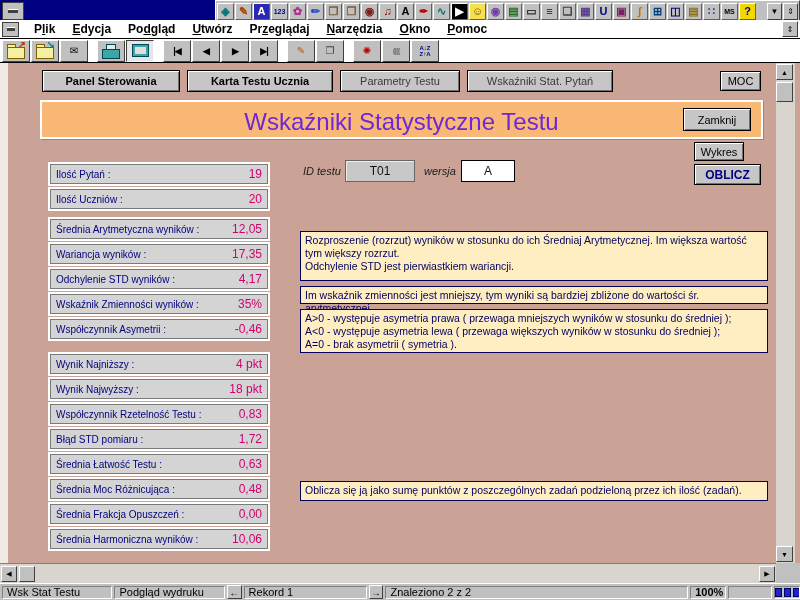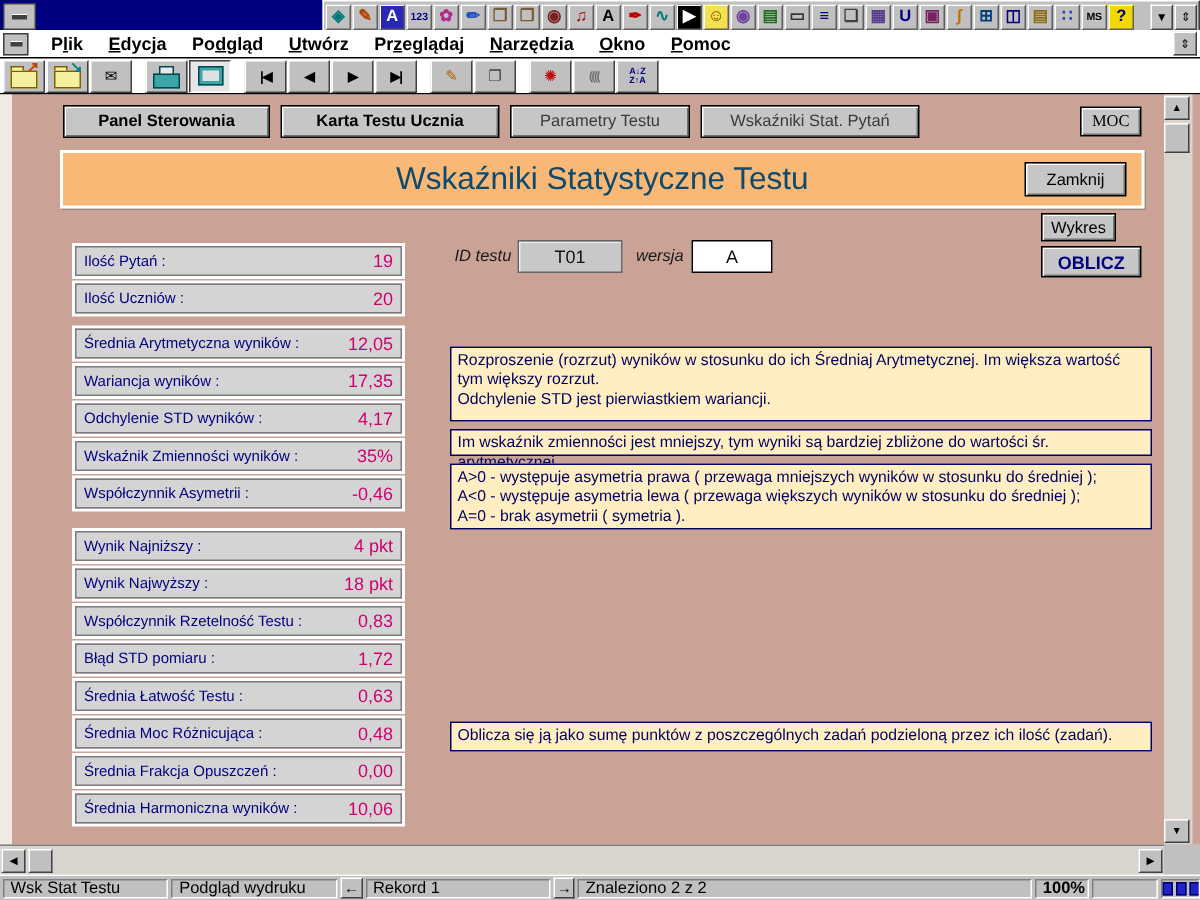--- a/index.html
+++ b/index.html
@@ -54,21 +54,21 @@
   .leftframe{position:absolute;left:0;top:0;width:8px;height:100%;background:#EFEBE4;}
   .raised{background:#C6C6C6;border:1px solid #000;
           box-shadow:inset 1px 1px 0 #fff,inset -1px -1px 0 #707070;
           font-family:"Liberation Sans",sans-serif;display:flex;align-items:center;justify-content:center;
           position:absolute;box-sizing:border-box;cursor:default;}
   .tabbtn{font-size:11px;height:22px;top:7px;}
   .tabbold{font-weight:bold;color:#000;}
   .tabnorm{font-weight:normal;color:#3A3A3A;}
   .banner{position:absolute;left:40px;top:37px;width:723px;height:39px;background:#FAB876;
           border:2px solid #FFF;box-shadow:1px 1px 0 #8a8a8a;box-sizing:border-box;}
-  .banner-title{position:absolute;left:0;right:0;top:6px;text-align:center;font-size:21px;color:#0c4a6e;}
+  .banner-title{position:absolute;left:0;right:0;top:6px;text-align:center;font-size:24px;color:#6d28d9;}
   .statgroup{position:absolute;left:48px;width:222px;}
   .statrow{border:2px solid #FFF;margin-bottom:1px;background:#FFF;}
   .statfield{background:#D4D4D4;border:1px solid #7A7A7A;height:18px;display:flex;
              align-items:center;justify-content:space-between;padding:0 5px;}
   .statlabel{font-size:10px;color:#000080;white-space:nowrap;}
   .statvalue{font-size:12px;color:#D10070;white-space:nowrap;}
   .infobox{position:absolute;left:300px;width:468px;background:#FFEEC2;border:1px solid #000060;
            color:#000060;font-size:10.5px;line-height:13px;padding:2px 4px;box-sizing:border-box;
            white-space:pre-line;}
   .fieldlabel{position:absolute;font-size:11px;color:#1A1A1A;font-style:italic;}
@@ -220,21 +220,21 @@
       </div>
     <div class="raised tabbtn tabbold" style="left:187px;width:146px;text-align:right;">
         <span>Karta Testu Ucznia</span>
       </div>
     <div class="raised tabbtn tabnorm" style="left:340px;width:120px;">
         <span>Parametry Testu</span>
       </div>
     <div class="raised tabbtn tabnorm" style="left:467px;width:146px;">
         <span>Wskaźniki Stat. Pytań</span>
       </div>
-    <div class="raised" style="left:720px;top:8px;width:41px;height:20px;font-size:11px;font-family:Liberation Serif, serif;">
+    <div class="raised" style="left:720px;top:8px;width:41px;height:20px;font-size:11px;">
         <span>MOC</span>
       </div>
 
     <div class="banner">
       <div class="banner-title">Wskaźniki Statystyczne Testu</div>
       <div class="raised" style="right:10px;top:6px;width:68px;height:23px;font-size:11px;left:auto;">
           <span>Zamknij</span>
         </div>
     </div>
 

